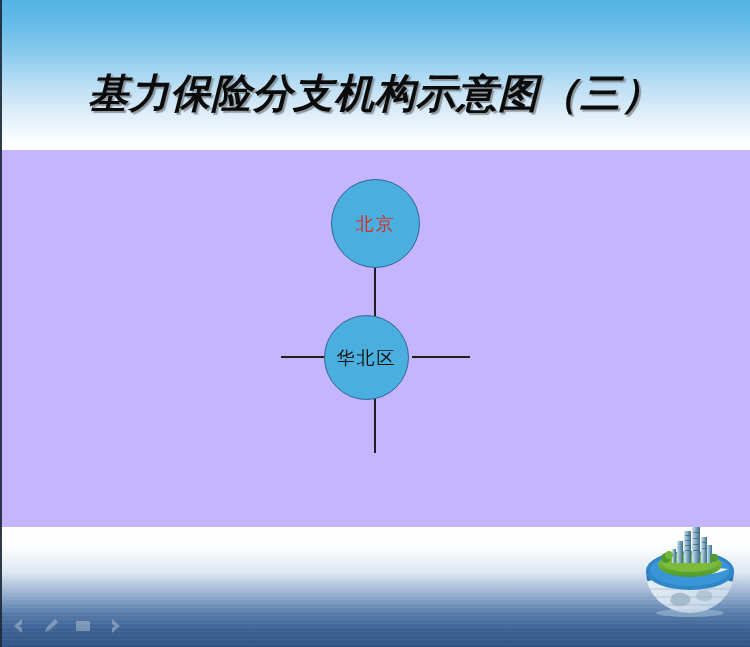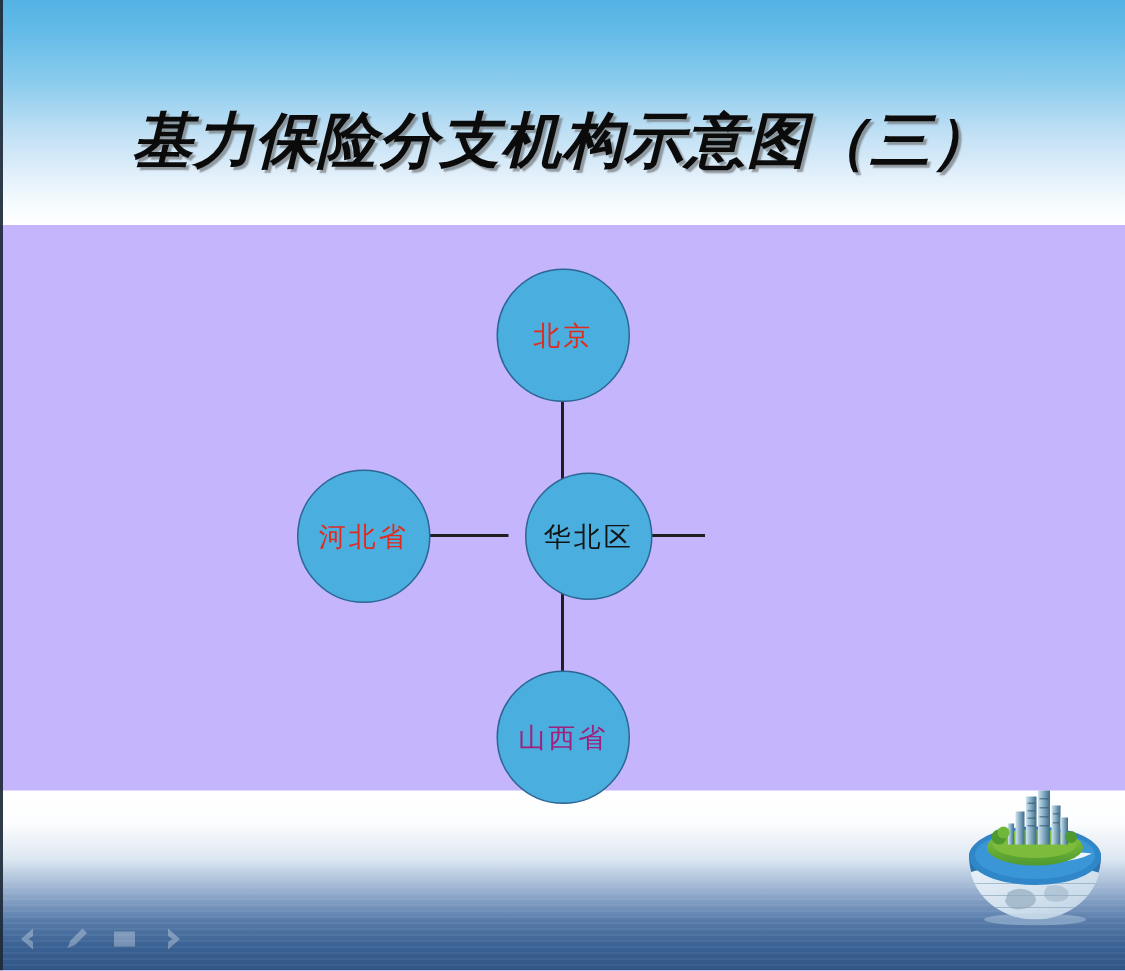--- a/index.html
+++ b/index.html
@@ -110,21 +110,21 @@
     z-index: 3;
   }
   .node .label {
     font-family: "Liberation Serif", "DejaVu Serif", serif;
     font-size: 18px;
     letter-spacing: 2px;
     line-height: 1;
     white-space: nowrap;
   }
   
-  #node-center { left: 350px; top: 315px; width: 85px; height: 85px; }
+  #node-center { left: 324px; top: 315px; width: 85px; height: 85px; }
   #node-top    { left: 331px; top: 179px; width: 89px; height: 89px; }
   #node-left   { left: 198px; top: 313px; width: 89px; height: 89px; }
   #node-right  { left: 465px; top: 313px; width: 89px; height: 89px; }
   #node-bottom { left: 331px; top: 447px; width: 89px; height: 89px; }
 
   .connector {
     position: absolute;
     background: #1f1f21;
     z-index: 1;
   }
@@ -198,32 +198,26 @@
 
     <div class="connector conn-v" id="conn-top"></div>
     <div class="connector conn-v" id="conn-bottom"></div>
     <div class="connector conn-h" id="conn-left"></div>
     <div class="connector conn-h" id="conn-right"></div>
 
     <div class="node" id="node-top">
       <span class="label" style="color:#e02b20">北京</span>
     </div>
 
-    <div class="node" id="node-left">
-      <span class="label" style="color:#e02b20">河北省</span>
-    </div>
 
     <div class="node" id="node-center">
       <span class="label" style="color:#141414">华北区</span>
     </div>
 
 
-    <div class="node" id="node-bottom">
-      <span class="label" style="color:#a0217d">山西省</span>
-    </div>
 
   </div>
 
   <div class="navbar">
     <span class="nav-ico">
       <svg width="18" height="18" viewBox="0 0 18 18">
         <path d="M12 2 L4 9 L12 16 L12 11 L9 9 L12 7 Z" fill="#ffffff"></path>
       </svg>
     </span>
     <span class="nav-ico">

